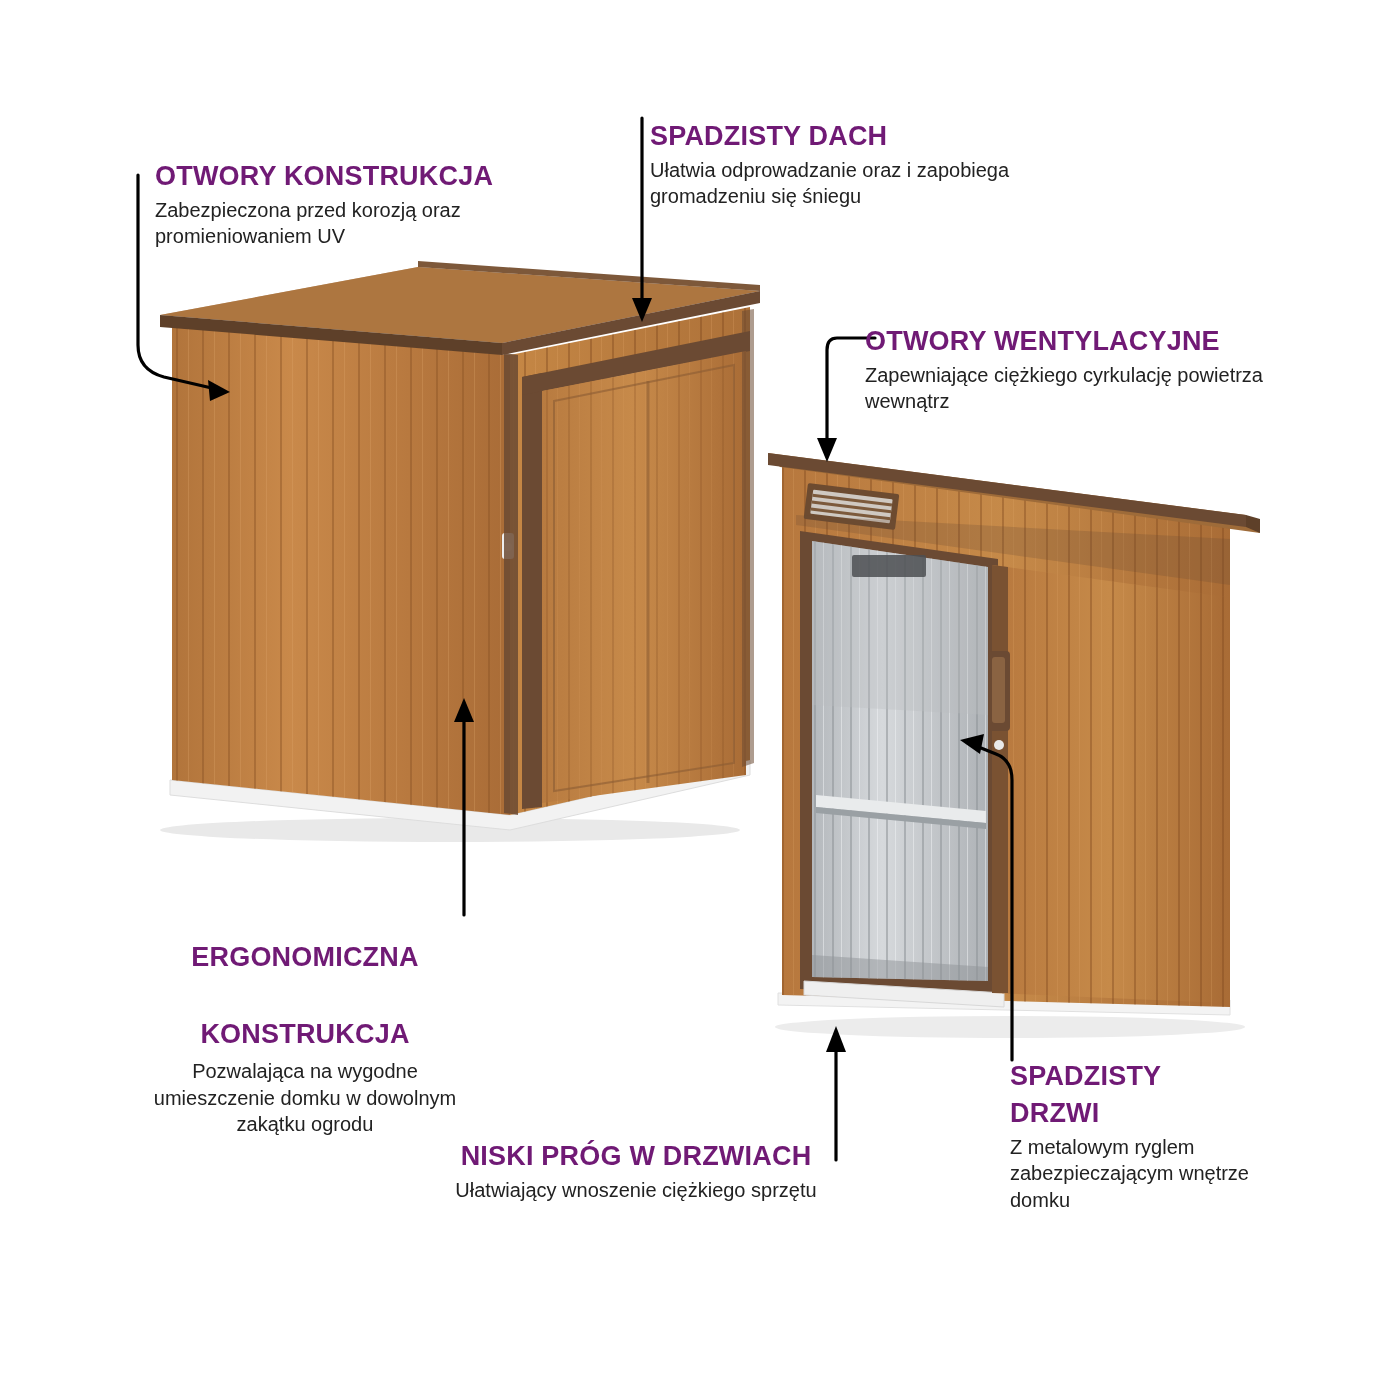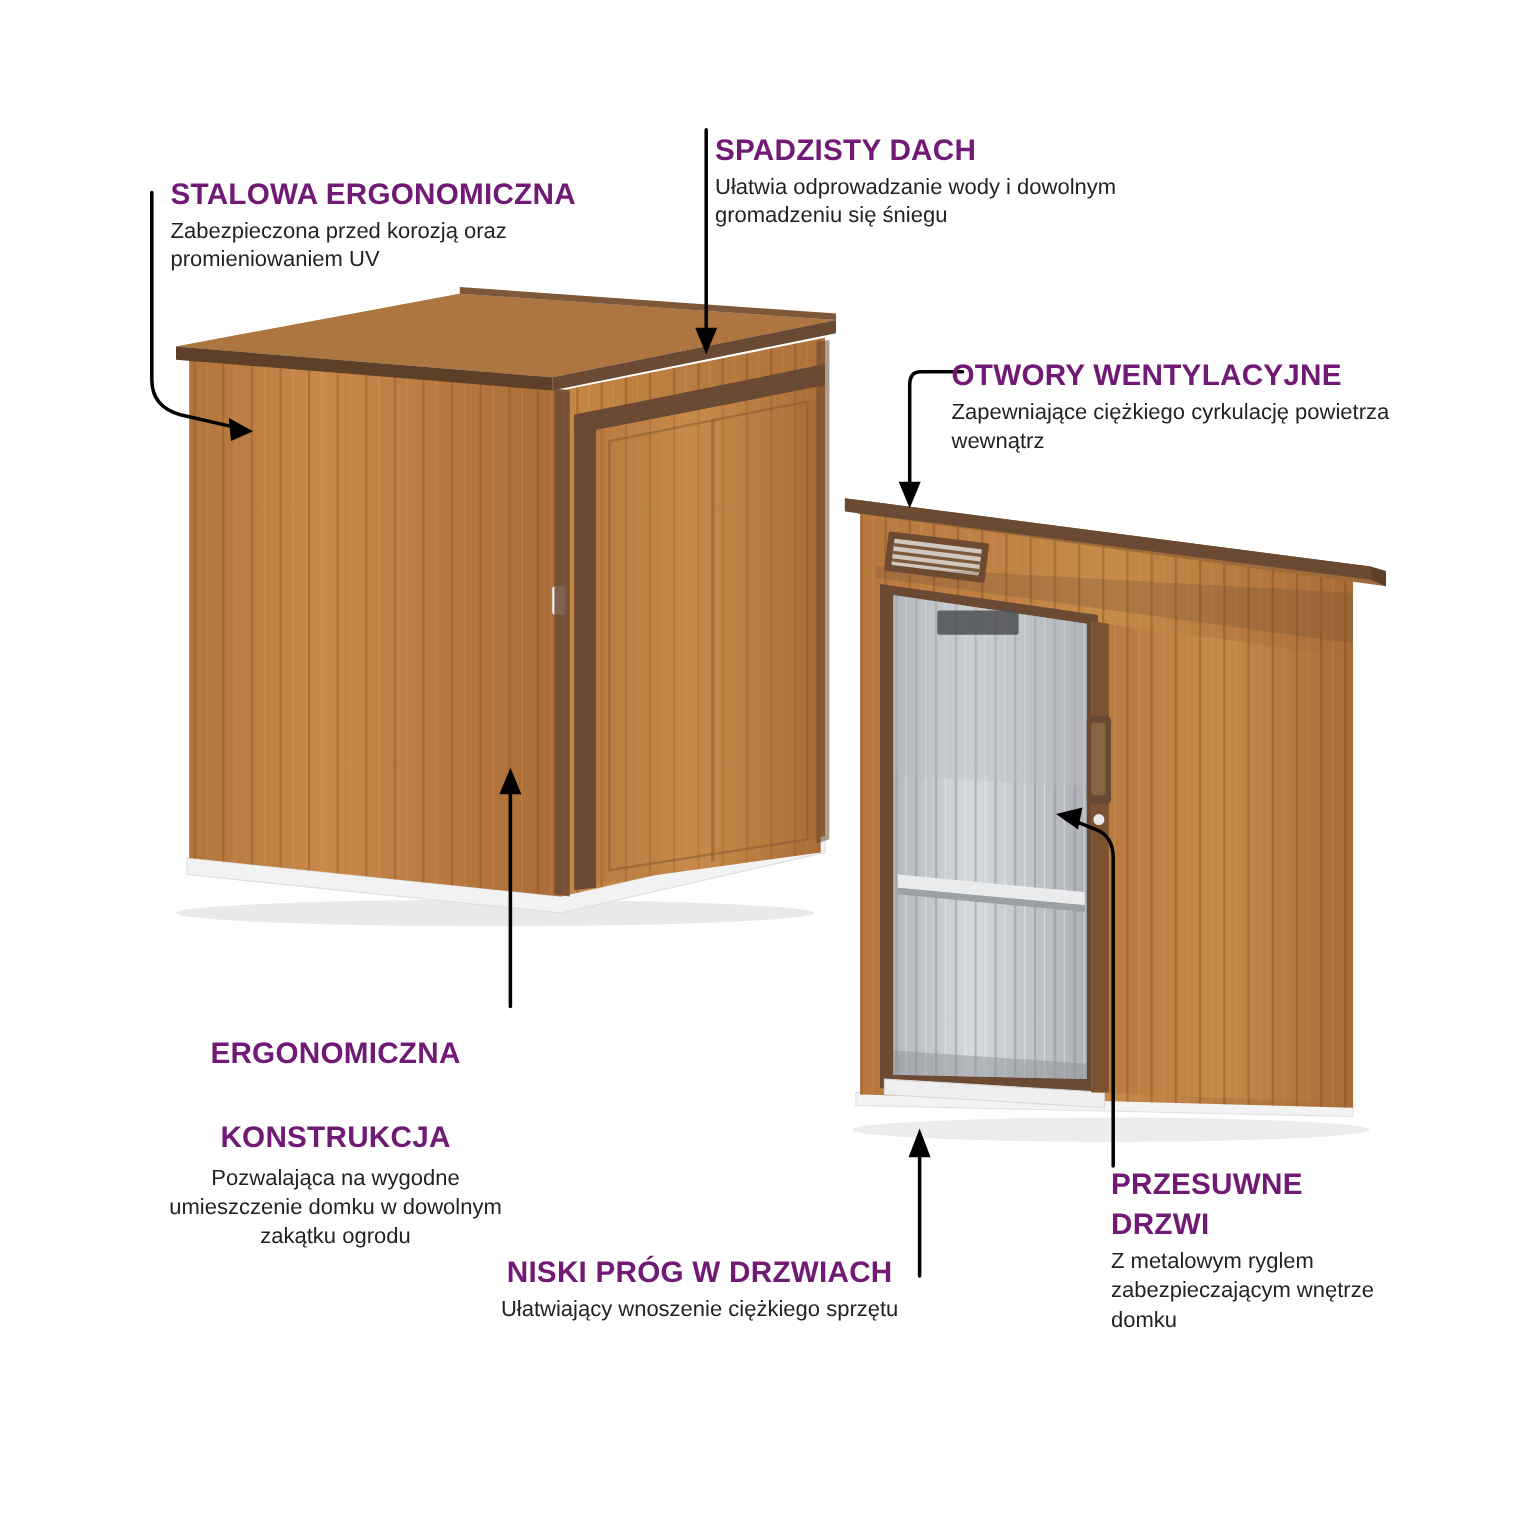--- a/index.html
+++ b/index.html
@@ -241,44 +241,44 @@
     <path d="M36,150 L36,40" fill="none" stroke="#000" stroke-width="3.2" stroke-linecap="round"></path>
     <polygon points="36,16 26,42 46,42" fill="#000"></polygon>
   </svg>
 
   <svg class="arrow" style="left:960px;top:720px;" width="90" height="350">
     <path d="M52,340 L52,60 Q52,40 36,34 L16,26" fill="none" stroke="#000" stroke-width="3.2" stroke-linecap="round"></path>
     <polygon points="0,20 24,14 20,34" fill="#000"></polygon>
   </svg>
 
   <div class="callout c-stalowa">
-    <h2 class="title">STALOWA ERGONOMICZNA</h2>
+    <h2 class="title">OTWORY KONSTRUKCJA</h2>
     <p class="desc">Zabezpieczona przed korozją oraz promieniowaniem UV</p>
   </div>
 
   <div class="callout c-dach">
     <h2 class="title">SPADZISTY DACH</h2>
-    <p class="desc">Ułatwia odprowadzanie wody i dowolnym gromadzeniu się śniegu</p>
+    <p class="desc">Ułatwia odprowadzanie oraz i zapobiega gromadzeniu się śniegu</p>
   </div>
 
   <div class="callout c-otwory">
     <h2 class="title">OTWORY WENTYLACYJNE</h2>
     <p class="desc">Zapewniające ciężkiego cyrkulację powietrza wewnątrz</p>
   </div>
 
   <div class="callout c-ergo">
     <h2 class="title">ERGONOMICZNA</h2>
     <h2 class="title">KONSTRUKCJA</h2>
     <p class="desc">Pozwalająca na wygodne umieszczenie domku w dowolnym zakątku ogrodu</p>
   </div>
 
   <div class="callout c-niski">
     <h2 class="title">NISKI PRÓG W DRZWIACH</h2>
     <p class="desc">Ułatwiający wnoszenie ciężkiego sprzętu</p>
   </div>
 
   <div class="callout c-przesuwne">
-    <h2 class="title">PRZESUWNE</h2>
+    <h2 class="title">SPADZISTY</h2>
     <h2 class="title">DRZWI</h2>
     <p class="desc">Z metalowym ryglem zabezpieczającym wnętrze domku</p>
   </div>
 
 </div>
 
 </body></html>

